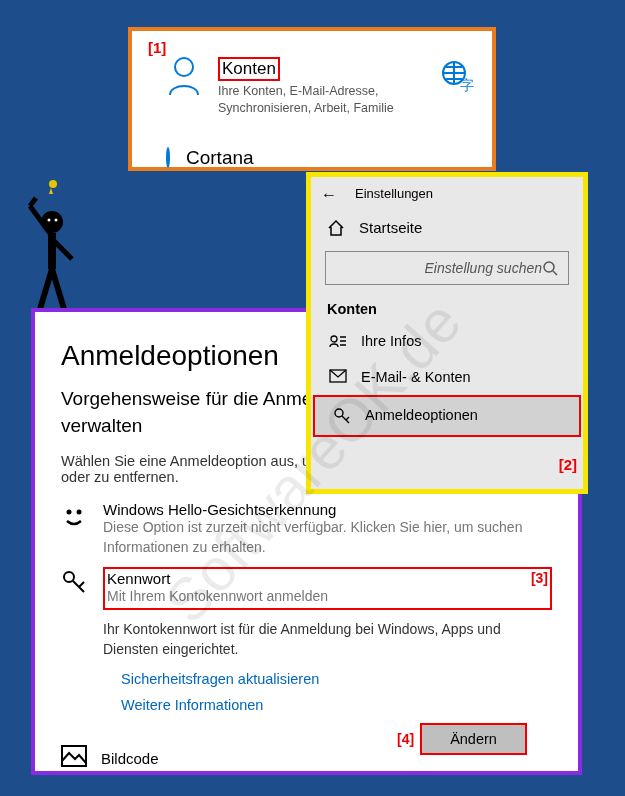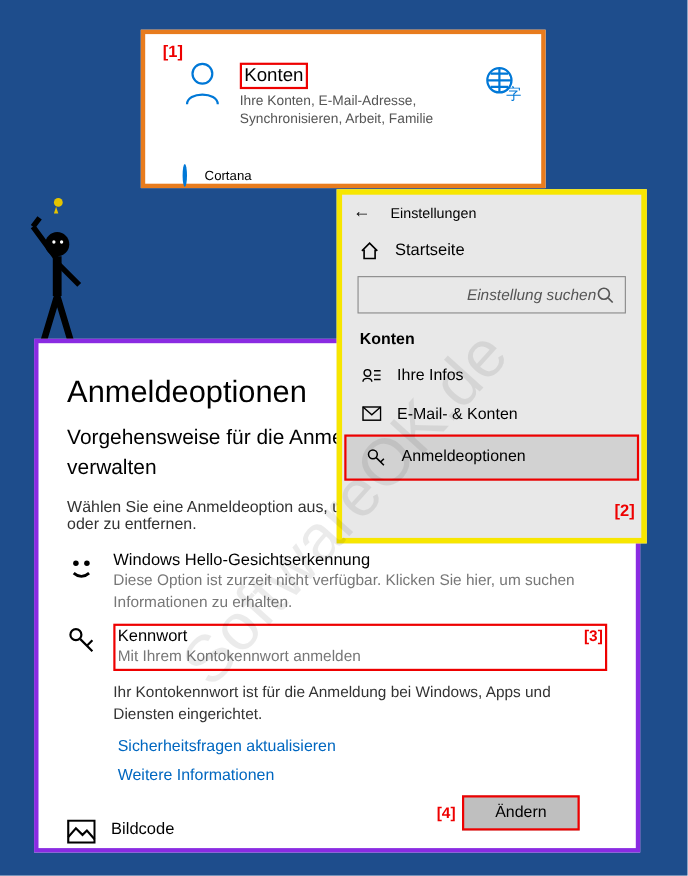--- a/index.html
+++ b/index.html
@@ -55,21 +55,21 @@
       bottom: -2px;
       display: flex;
       gap: 16px;
       align-items: center;
     }
     .cortana-circle {
       width: 30px; height: 30px;
       border: 2.5px solid #0078d7;
       border-radius: 50%;
     }
-    .cortana-label { font-size: 12px; color: #000; }
+    .cortana-label { font-size: 19px; color: #000; }
     .callout-1 {
       position: absolute;
       left: 16px; top: 8px;
       color: #e00;
       font-weight: 700;
       font-size: 15px;
     }
 
     
     .panel-yellow {
@@ -196,21 +196,21 @@
     .pw-info {
       font-size: 14px;
       color: #333;
       margin: 8px 0 12px 42px;
       max-width: 420px;
       line-height: 1.4;
     }
     .link {
       color: #0067c0;
       font-size: 14.5px;
-      margin-left: 46px;
+      margin-left: 60px;
       display: block;
       margin-bottom: 10px;
     }
     .change-btn-wrap {
       margin-left: 336px;
       display: flex;
       align-items: center;
       gap: 6px;
     }
     .callout-4 {
@@ -224,21 +224,21 @@
       padding: 6px 28px;
       font-size: 14.5px;
       color: #000;
     }
     .bildcode-row {
       position: absolute;
       left: 26px;
       bottom: 4px;
       display: flex;
       gap: 14px;
-      align-items: flex-start;
+      align-items: flex-end;
     }
 
     
     .man-figure {
       position: absolute;
       left: 18px;
       top: 174px;
       color: #000;
     }
 

